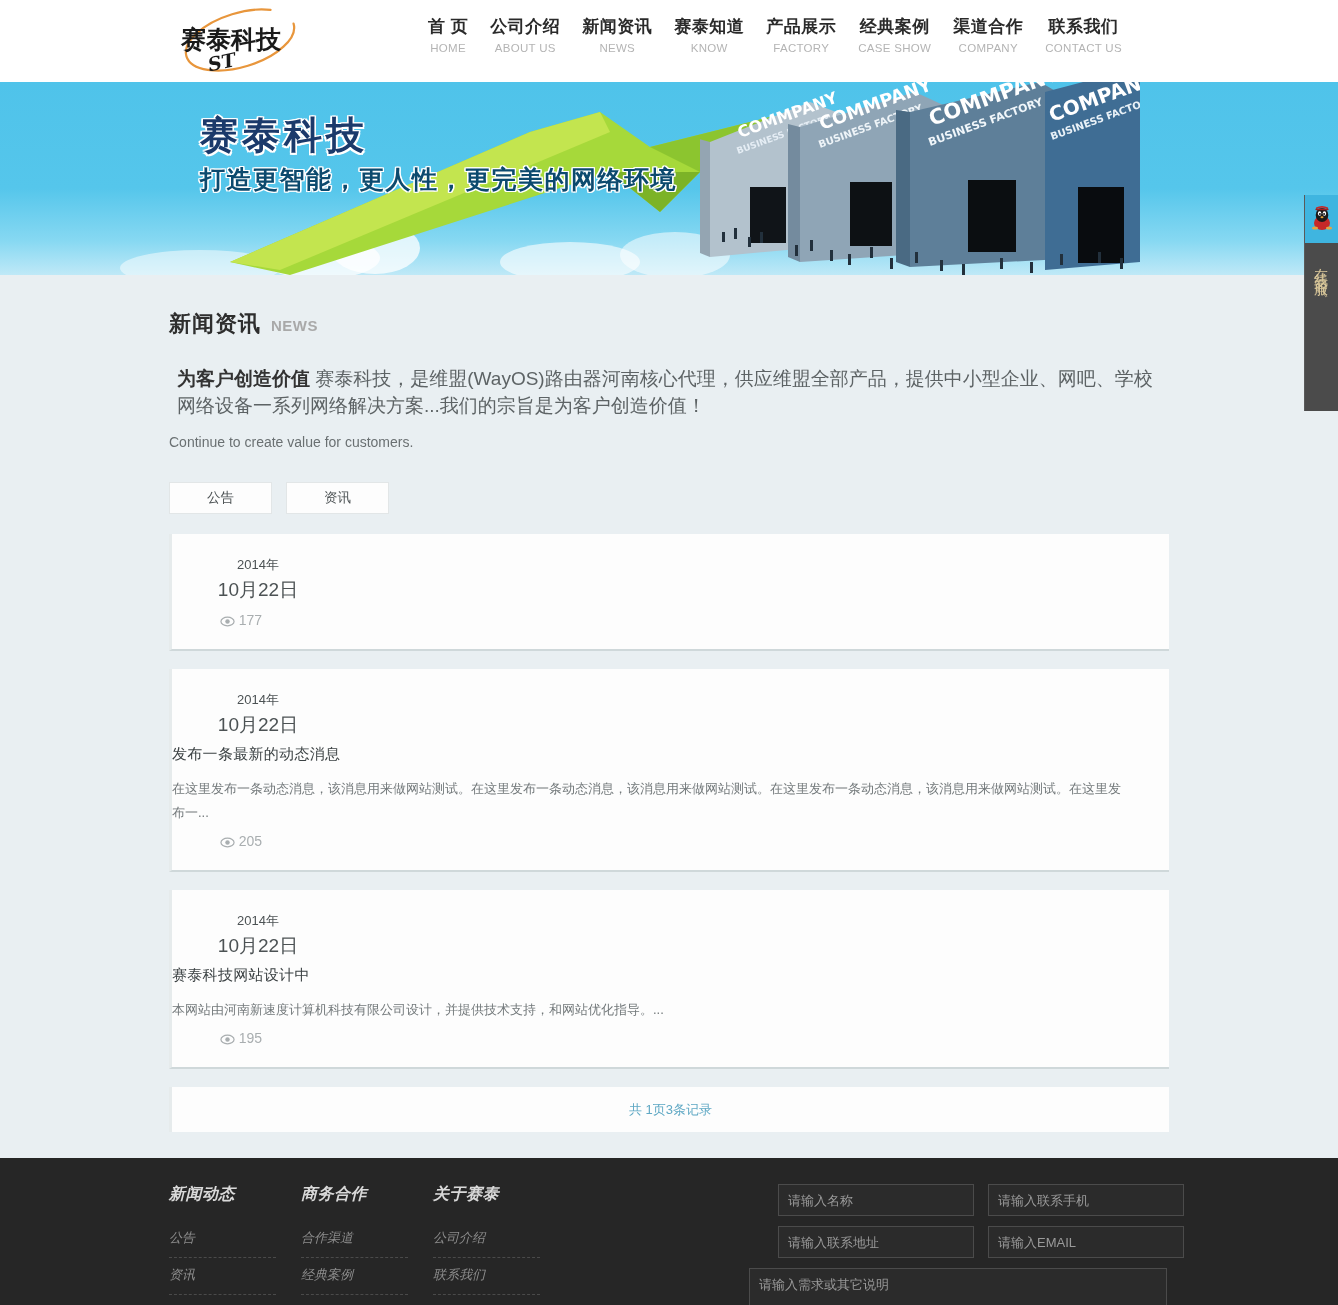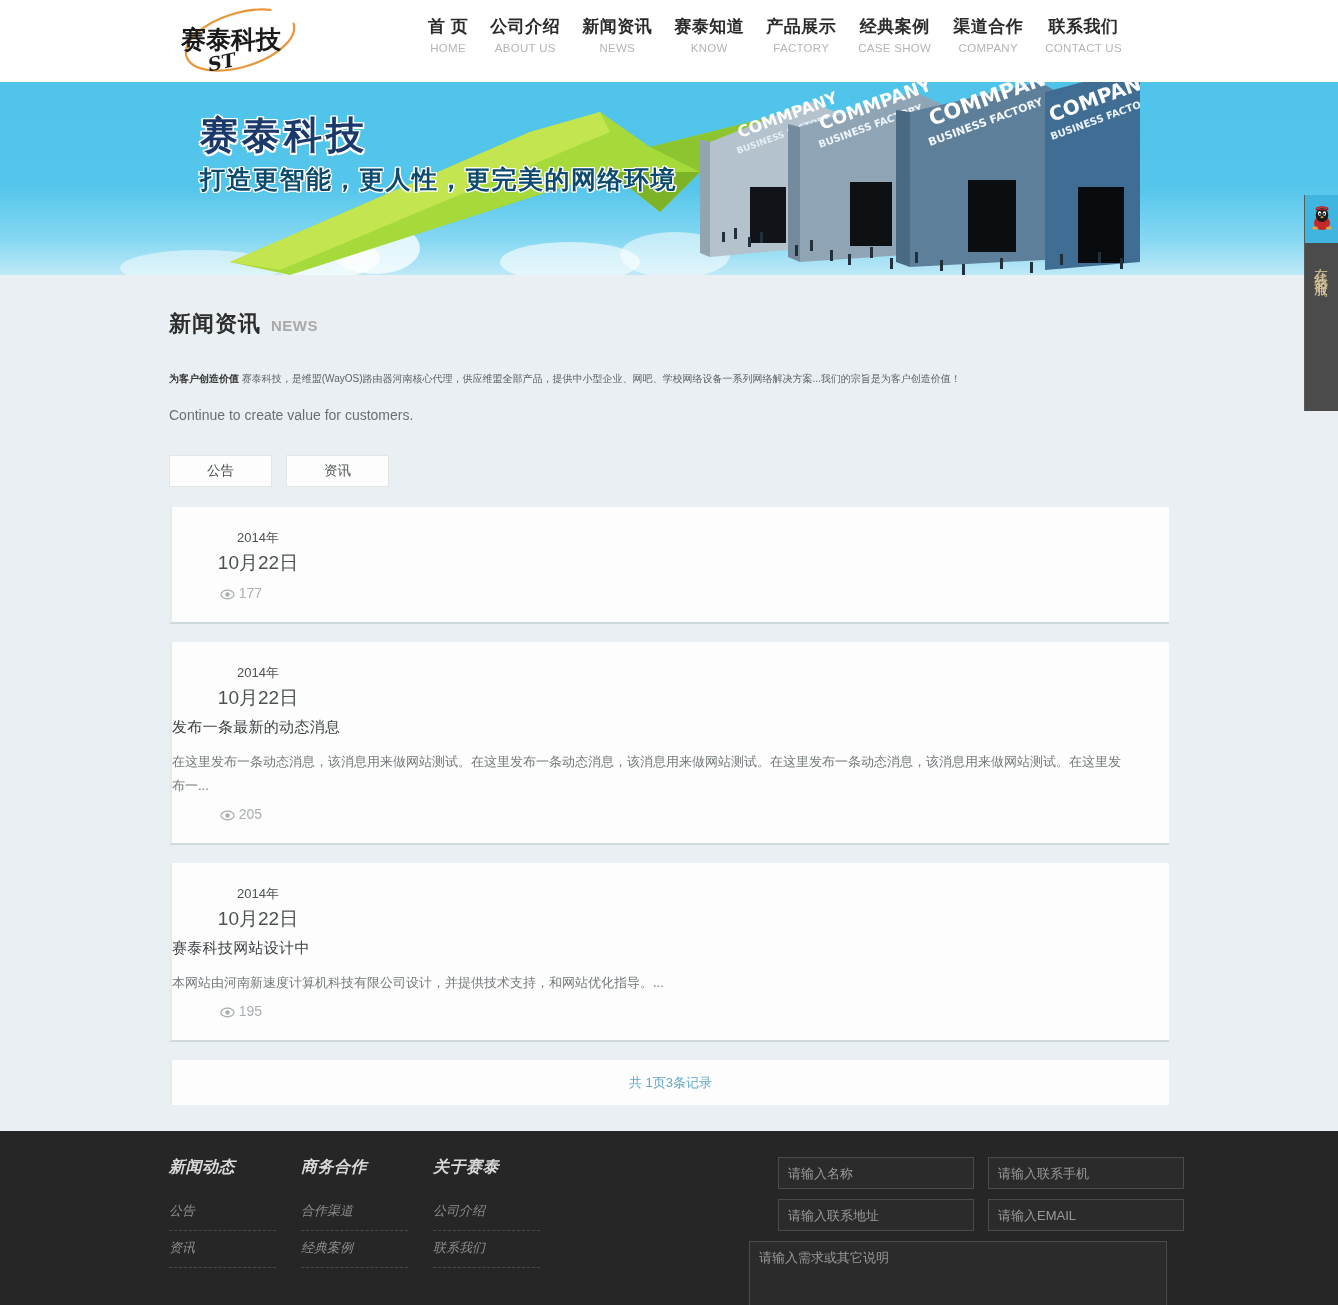--- a/index.html
+++ b/index.html
@@ -112,22 +112,22 @@
     color: #2e2e2e; letter-spacing: 1px;
   }
   .section-title-en {
     font-size: 15px; color: #a9a9a9;
     margin-left: 10px; font-weight: bold;
     letter-spacing: 0.5px;
   }
 
   .intro { margin-bottom: 22px; }
   .intro-p {
-    font-size: 10px; color: #5d6365;
-    line-height: 27px; margin: 0;
+    font-size: 19px; color: #5d6365;
+    line-height: 27px; margin: 8px;
   }
   .intro-strong { font-weight: bold; color: #333; }
   .intro-en {
     font-size: 14px; color: #6a7072;
     line-height: 27px; margin: 10px 0 0 0;
   }
 
   .tabs { display: flex; gap: 14px; margin: 26px 0 20px 0; }
   .tab {
     width: 103px; height: 32px;

